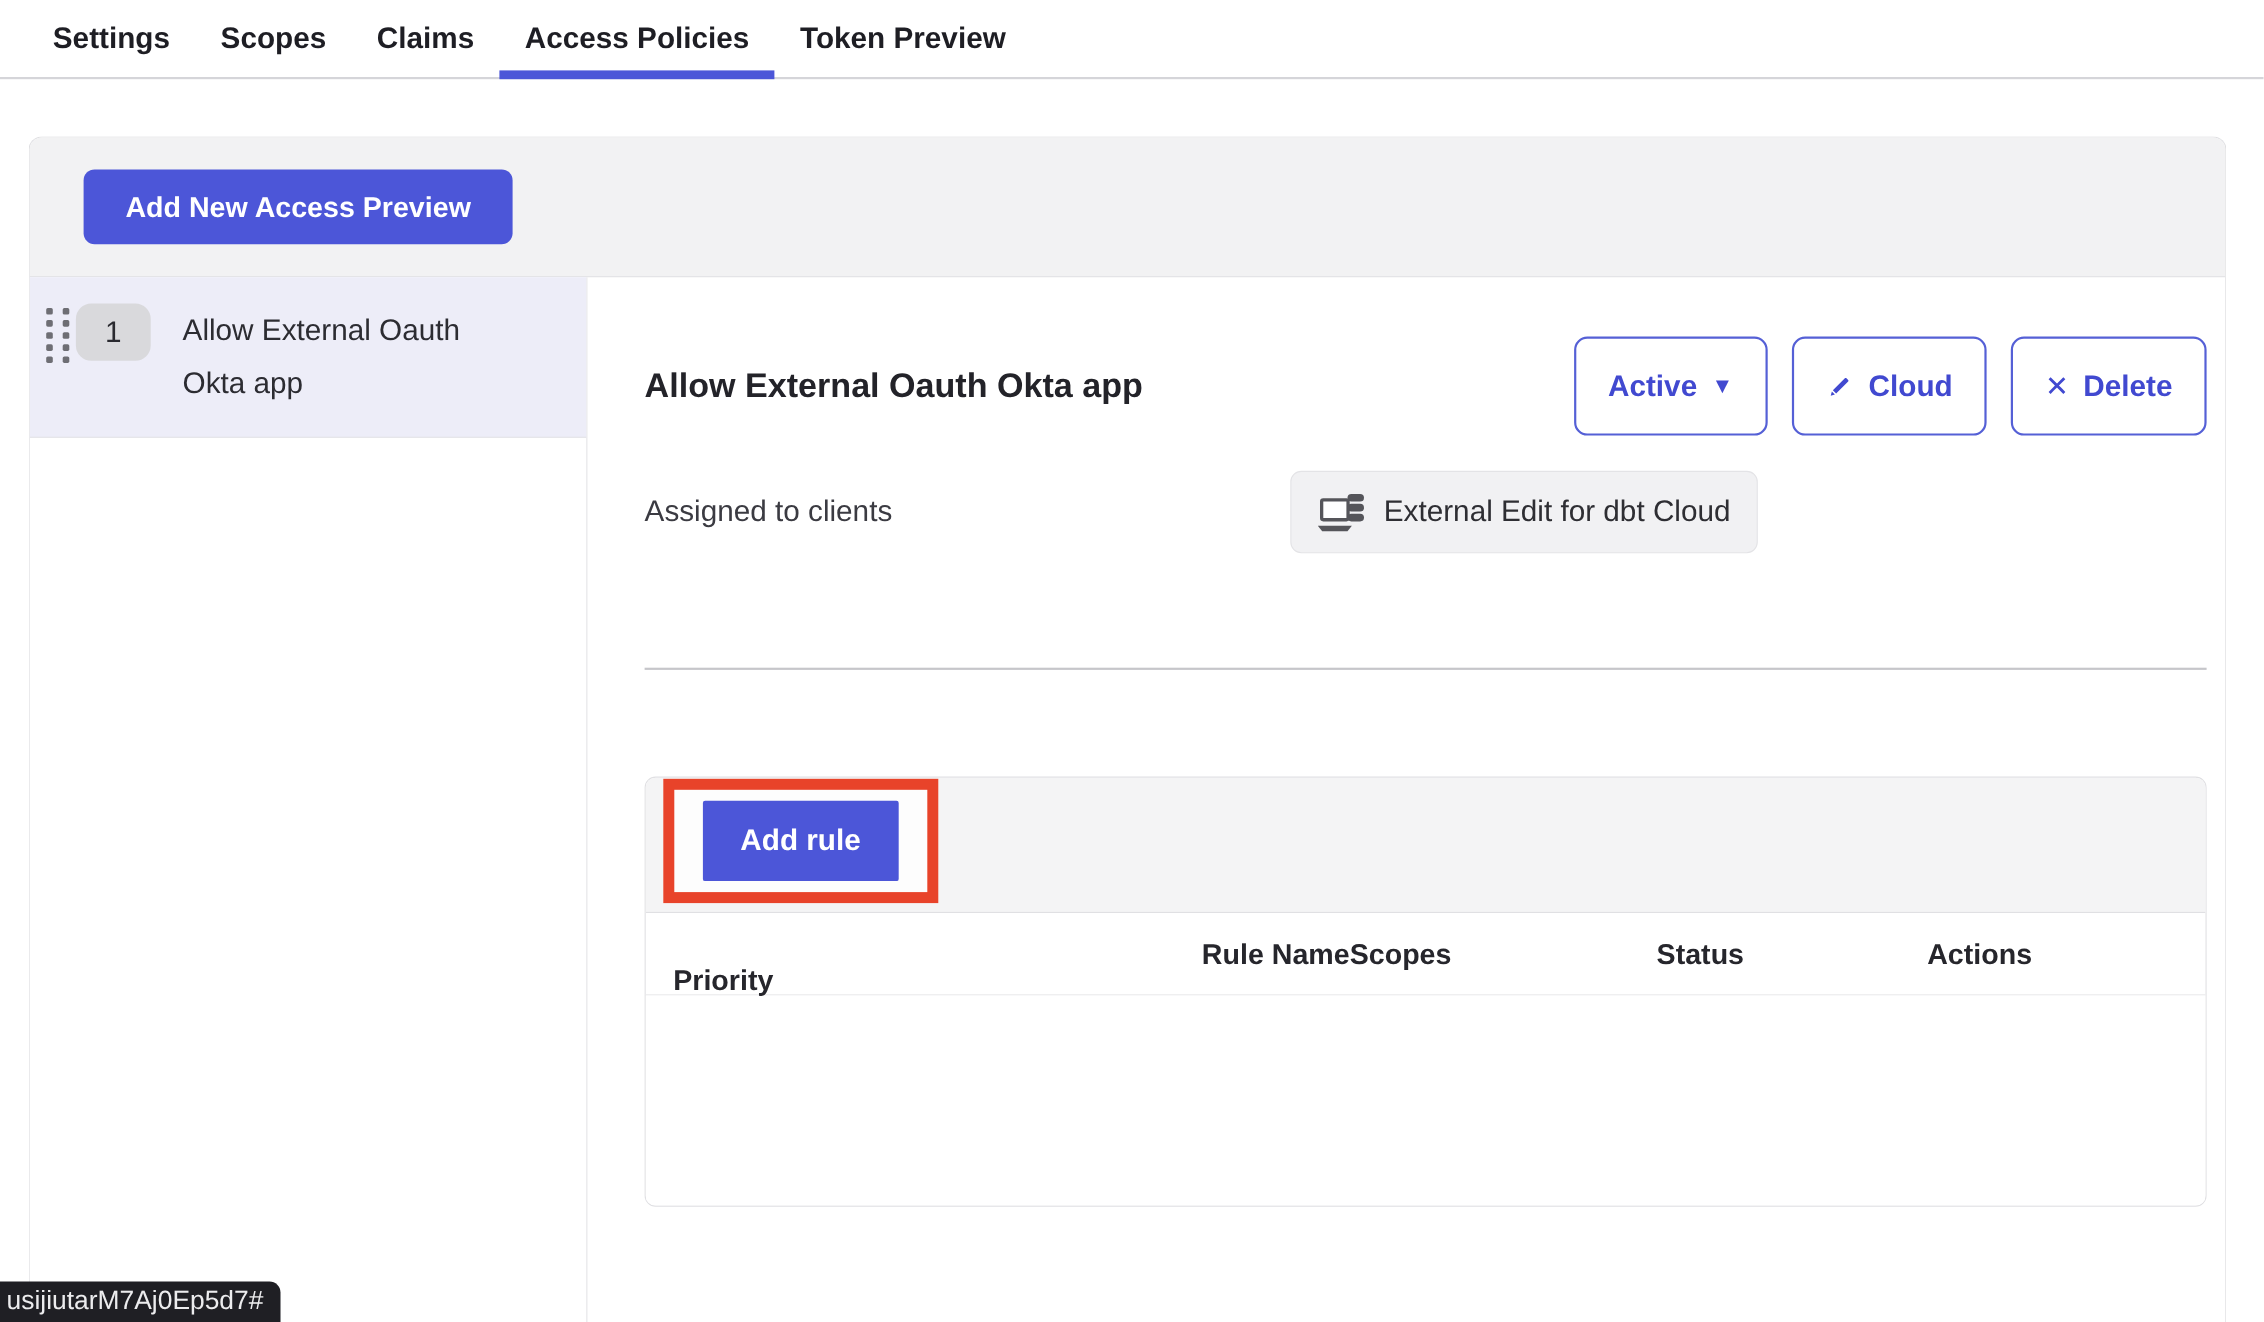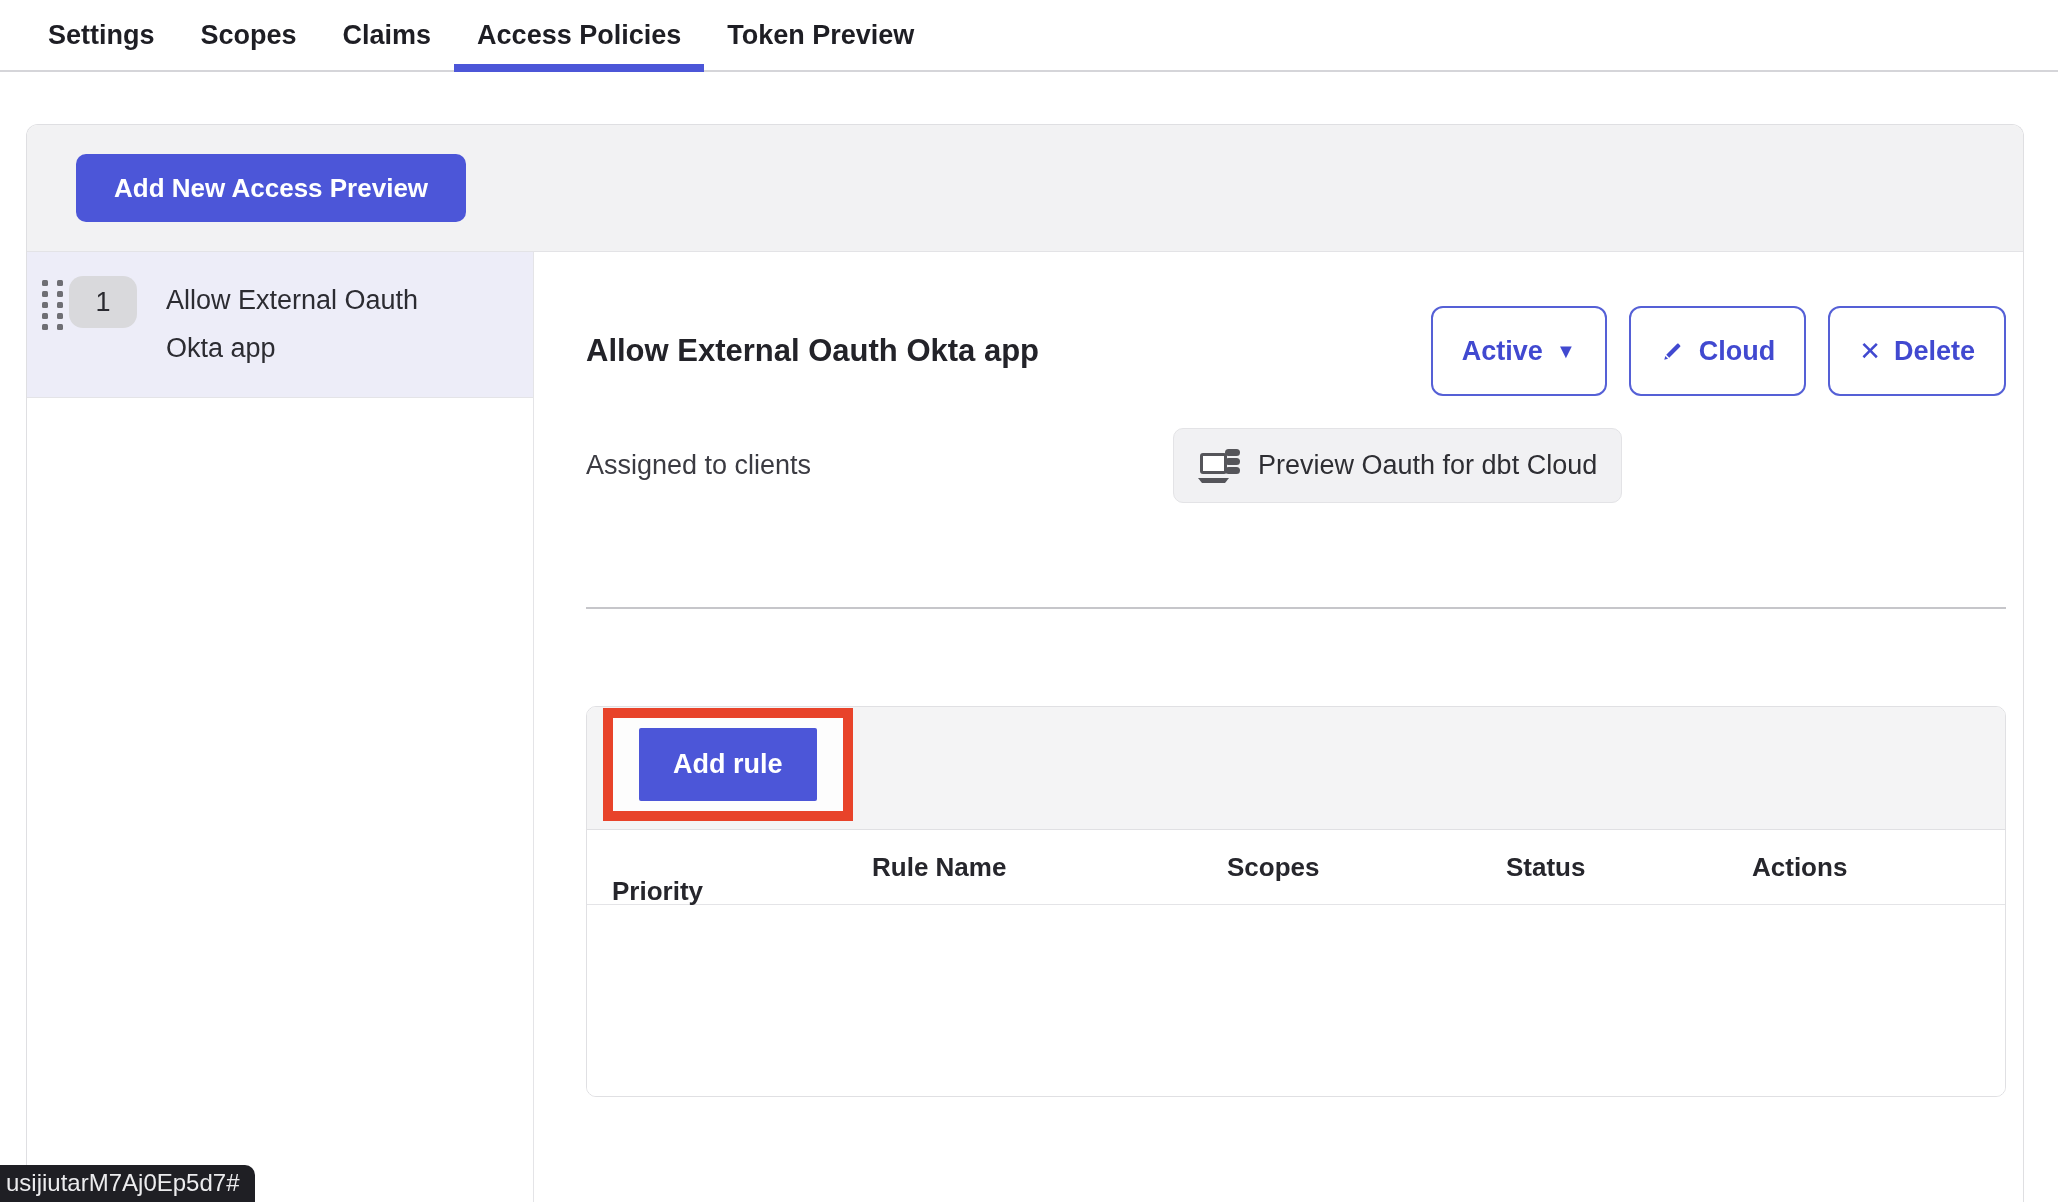--- a/index.html
+++ b/index.html
@@ -61,21 +61,21 @@
 
   
   .rules-card { margin-top:97px; width:1420px; border:1px solid #e0e0e3; border-radius:10px;
                 background:#fff; overflow:hidden; }
   .rules-header { position:relative; height:123px; background:#f4f4f5; border-bottom:1px solid #e0e0e3; }
   .red-annotation { position:absolute; left:16px; top:1px; border:10px solid #e8432a;
                     background:#fdfdfd; padding:10px 26px; }
   .btn-add-rule { height:73px; padding:0 34px; border-radius:2px; font-size:27px; }
   .rules-thead { display:flex; height:75px; align-items:center; padding-left:25px;
                  border-bottom:1px solid #e4e4e7; font-size:26px; font-weight:700; color:#26262c; }
-  .col-priority { width:260px;margin-top:48px; } .col-rulename { width:355px; } .col-scopes { width:279px; }
+  .col-priority { width:260px;margin-top:48px; } .col-rulename { width:355px;text-align:right; } .col-scopes { width:279px; }
   .col-status { width:246px; } .col-actions { flex:1; }
   .rules-body { height:191px; background:#fff; }
 
   
   .status-tooltip { position:absolute; left:0; top:1165px; height:40px;
                     background:#1f1f24; color:#ececee; font-size:24px;
                     padding:4px 16px 0 6px; border-radius:0 10px 0 0; z-index:5; }
 
   svg { display:block; }
 </style>
@@ -151,21 +151,21 @@
               <span class="chip">
                 <span>
                   <svg width="46" height="37" viewBox="0 0 46 37">
                     <rect x="27" y="2" width="15" height="7" rx="3.5" fill="#55555a"></rect>
                     <rect x="27" y="11" width="15" height="7" rx="3.5" fill="#55555a"></rect>
                     <rect x="27" y="20" width="15" height="7" rx="3.5" fill="#55555a"></rect>
                     <rect x="3.5" y="7.5" width="24" height="18" rx="1.5" fill="#ffffff" stroke="#55555a" stroke-width="3"></rect>
                     <path d="M0 31 h31 l-4 5 h-23 z" fill="#55555a"></path>
                   </svg>
                 </span>
-                <span>Preview Oauth for dbt Cloud</span>
+                <span>External Edit for dbt Cloud</span>
               </span>
             </div>
           </div>
         </div>
 
         <div class="divider"></div>
 
         <div class="rules-card">
           <div class="rules-header">
             <div class="red-annotation">

